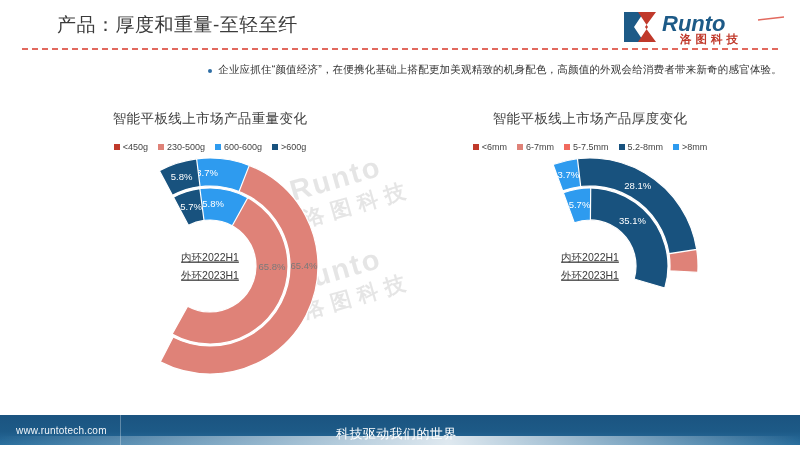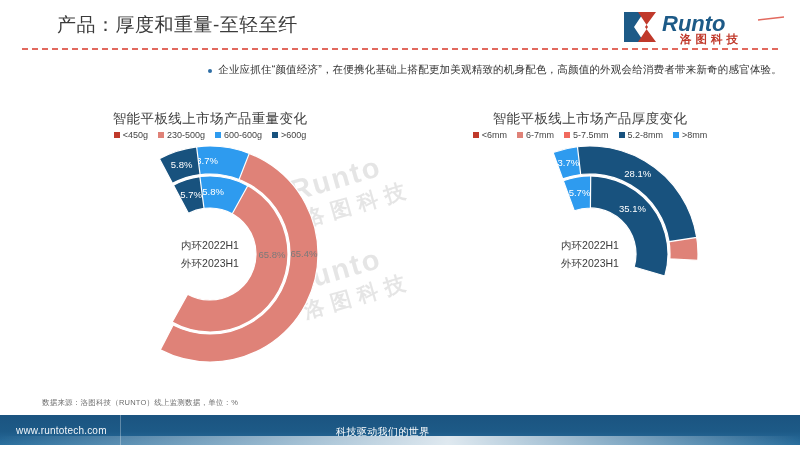--- a/index.html
+++ b/index.html
@@ -56,31 +56,31 @@
   
   .panel{position:absolute;top:104px;width:380px;height:280px;}
   .panel-left{left:20px;}
   .panel-right{left:400px;}
   .chart-title{
     text-align:center;font-size:13.5px;font-weight:normal;color:#3b3b3b;
     letter-spacing:.4px;margin:0;padding-top:6px;
   }
   .legend{
     display:flex;justify-content:center;align-items:center;
-    gap:10px;margin-top:2px;flex-wrap:nowrap;
+    gap:10px;margin-top:14px;flex-wrap:nowrap;
   }
   .legend-item{display:flex;align-items:center;gap:3px;white-space:nowrap;}
   .legend-swatch{width:6px;height:6px;display:inline-block;}
   .legend-label{font-size:9px;color:#444;}
 
   .donut-wrap{position:relative;width:380px;height:220px;margin-top:4px;}
   .donut-wrap svg{position:absolute;left:50%;top:0;transform:translateX(-50%);}
   .center-label{
     position:absolute;left:50%;top:50%;transform:translate(-50%,-50%);
-    text-align:left;pointer-events:none;
+    text-align:left;pointer-events:none;text-decoration:underline;
   }
   .center-label div{font-size:10.5px;color:#3b3b3b;line-height:1.75;white-space:nowrap;}
 
   .seg-label{font-size:9.5px;fill:#ffffff;font-family:"Liberation Sans",sans-serif;}
   .seg-label-dark{font-size:9.5px;fill:#7a7a7a;font-family:"Liberation Sans",sans-serif;}
 
   
   .source-note{
     position:absolute;left:42px;top:398px;
     font-size:7.5px;color:#6b6b6b;letter-spacing:.2px;white-space:nowrap;
@@ -96,21 +96,21 @@
     position:absolute;left:0;bottom:0;width:800px;height:9px;
     background:linear-gradient(90deg,rgba(255,255,255,0) 0%,rgba(255,255,255,.70) 46%,rgba(255,255,255,.85) 56%,rgba(255,255,255,0) 100%);
   }
   .footer-url{
     position:absolute;left:16px;top:10px;font-size:10px;color:#f2f6fa;letter-spacing:.2px;
   }
   .footer-sep{
     position:absolute;left:120px;top:0;width:1px;height:30px;background:rgba(255,255,255,.30);
   }
   .footer-slogan{
-    position:absolute;left:336px;top:10px;font-size:10px;color:#ffffff;letter-spacing:.4px;
+    position:absolute;left:336px;top:10px;font-size:13px;color:#ffffff;letter-spacing:.4px;
   }
 </style>
 </head>
 <body>
 
 <div class="slide">
 
   <div class="header">
     <div class="slide-title">产品：厚度和重量-至轻至纤</div>
     <div class="dashed-rule"></div>
@@ -233,21 +233,20 @@
           <path d="M153.06182452082777 8.513196955121884 A108 108 0 0 1 177.43700281157055 2.7331780015669835 L180.69407615671892 30.54309481597555 A80 80 0 0 0 162.6383885339465 34.82459033712732 Z" fill="#2E9BEF" stroke="#ffffff" stroke-width="1.2"></path>
           <text class="seg-label" x="168.3" y="21.9" text-anchor="middle">3.7%</text>
         </svg>
       <div class="center-label">
         <div>内环2022H1</div>
         <div>外环2023H1</div>
       </div>
     </div>
   </div>
 
-  <div class="source-note">数据来源：洛图科技（RUNTO）线上监测数据，单位：%</div>
 
   <div class="footer">
     <div class="footer-url">www.runtotech.com</div>
     <div class="footer-sep"></div>
     <div class="footer-slogan">科技驱动我们的世界</div>
     <div class="footer-sheen"></div>
   </div>
 
 </div>
 

